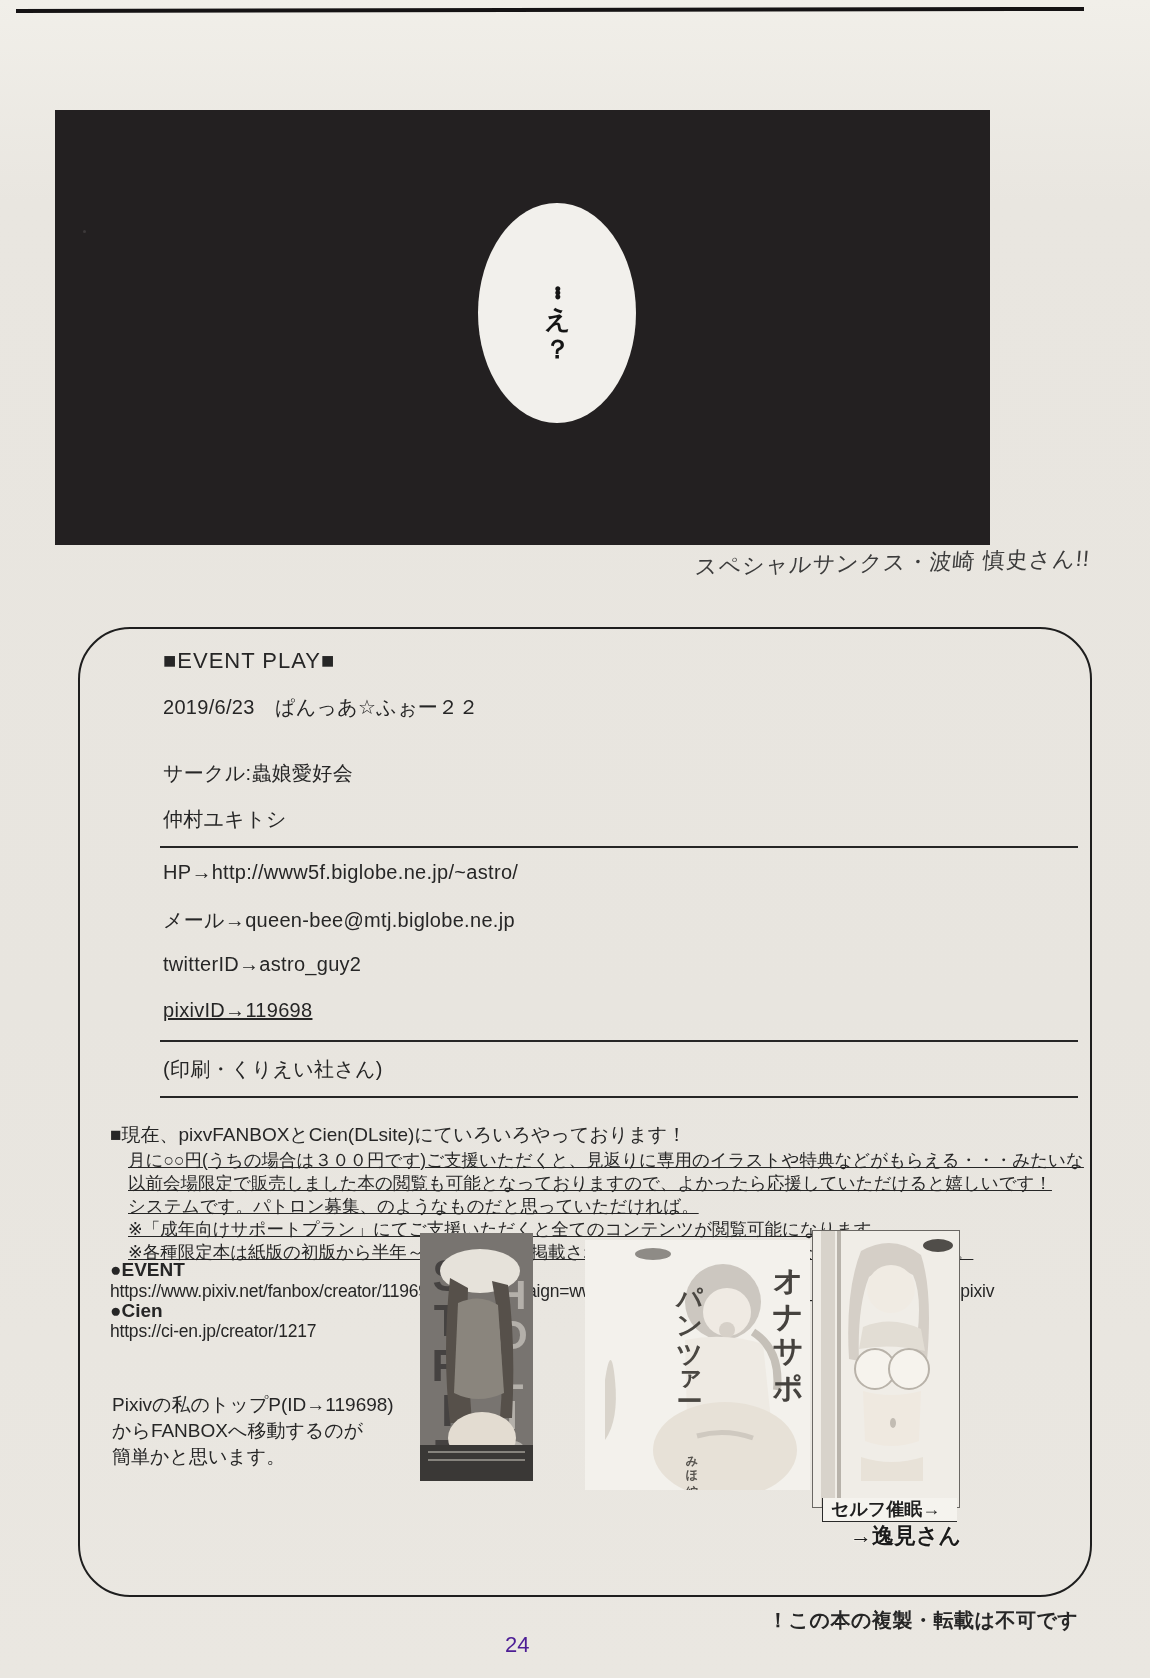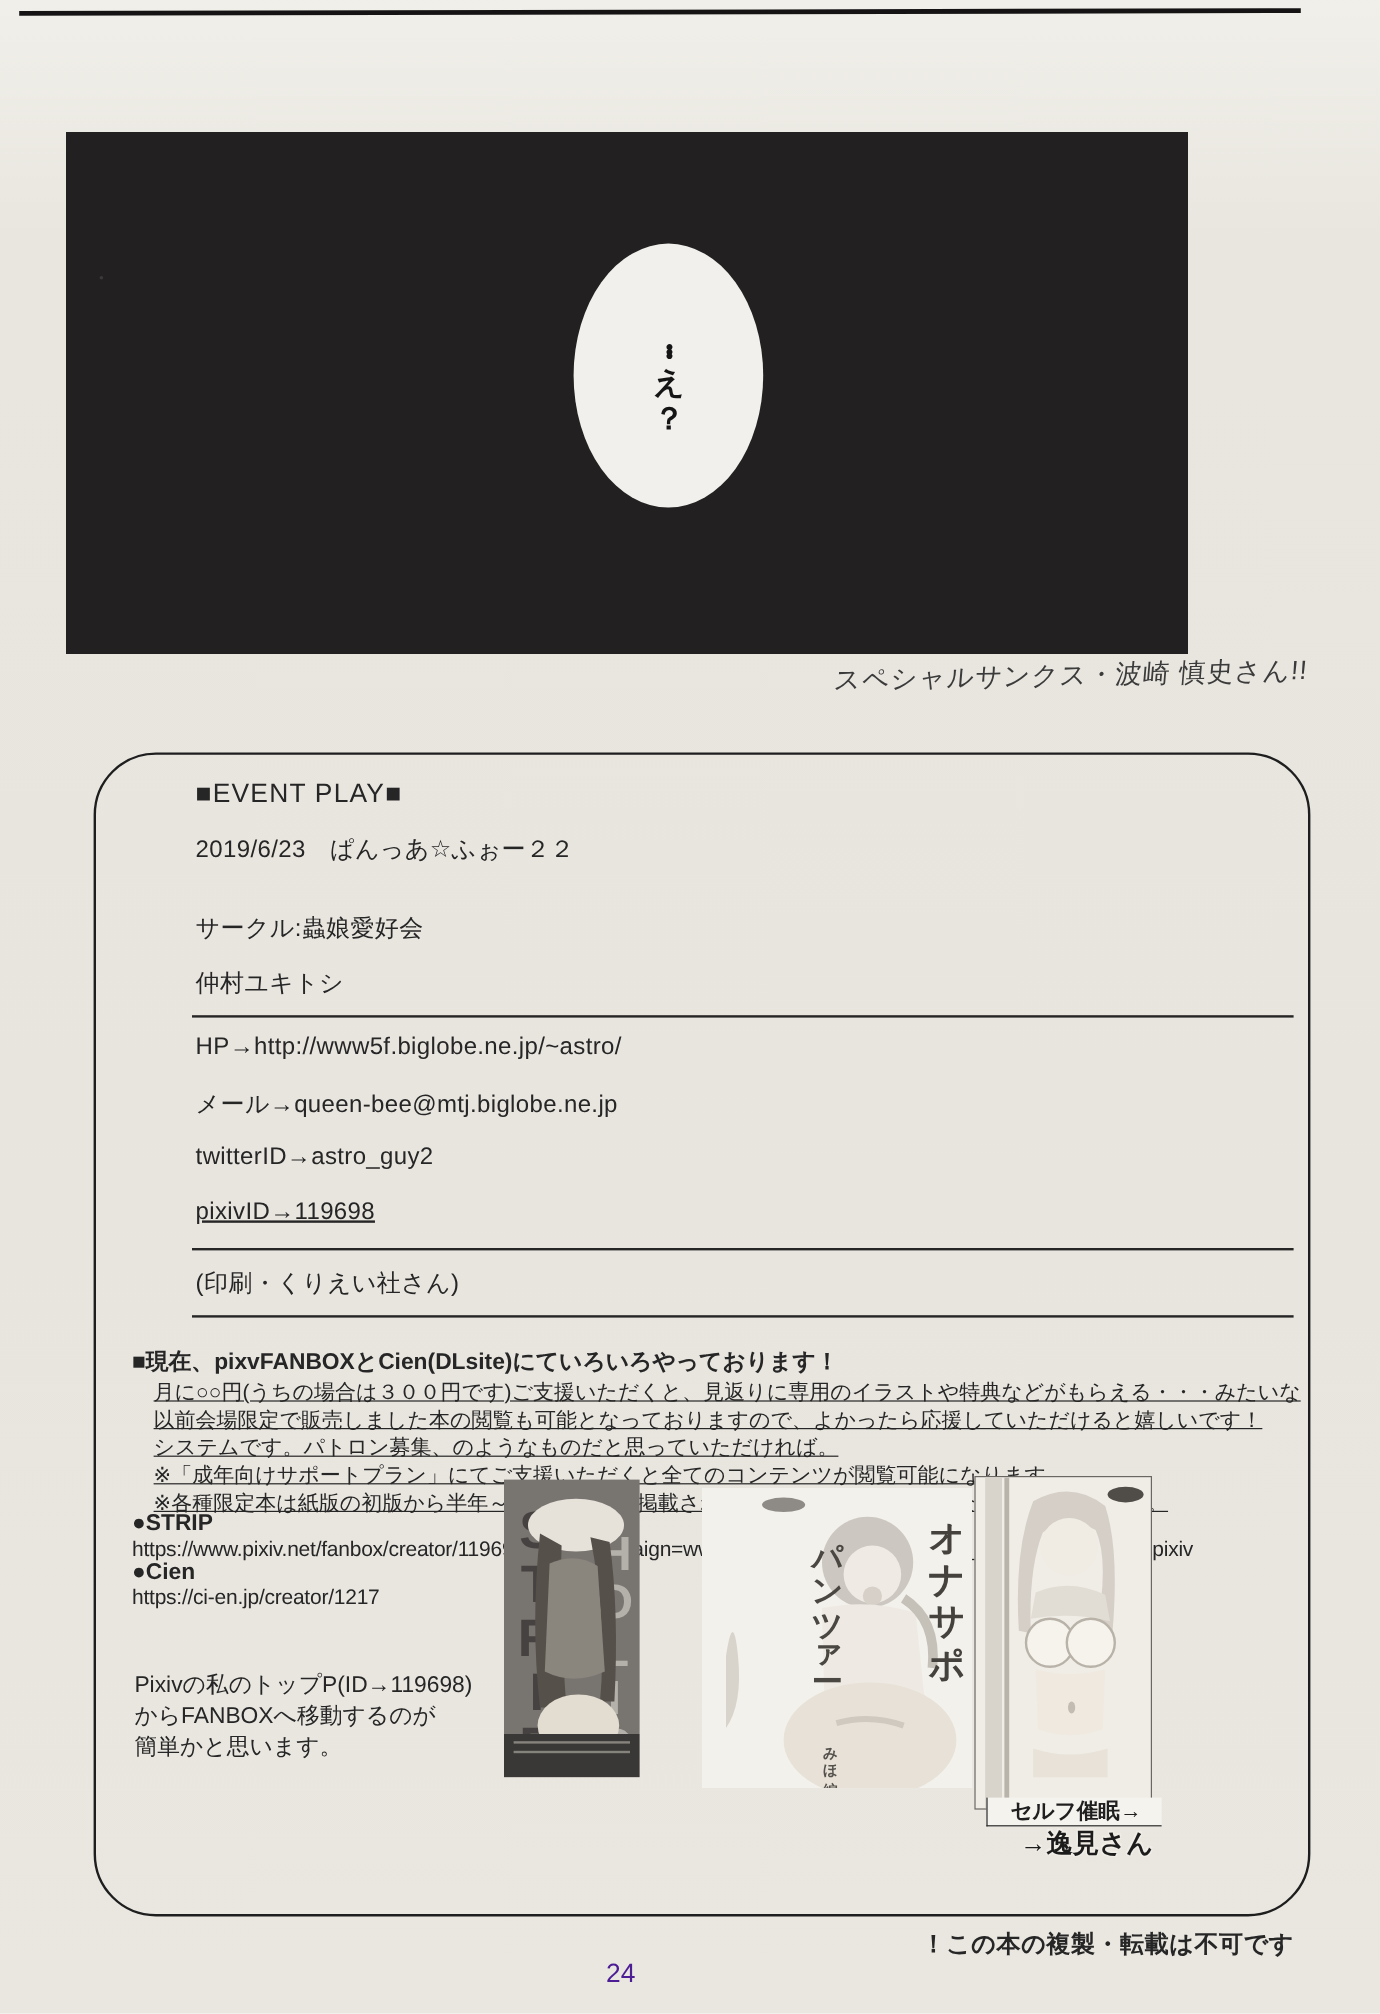--- a/index.html
+++ b/index.html
@@ -57,21 +57,21 @@
   .c2-title{left:88px;top:28px;font-size:26px;font-weight:bold;color:#4a4742;}
   .c2-sub{left:98px;top:208px;font-size:12px;font-weight:bold;color:#55524d;}
   .c2-side{right:2px;top:8px;font-size:30px;font-weight:bold;color:#45423e;}
   .badge{position:absolute;border-radius:50%;}
   .c2-badge{left:50px;top:8px;width:36px;height:12px;background:#8e8b86;}
   .cover3{left:812px;top:1230px;width:146px;height:276px;background:#f0ede7;border:1.5px solid #6a6763;}
   .c3-badge{right:6px;top:8px;width:30px;height:13px;background:#504d49;}
   .caption1{
     left:822px;top:1498px;width:126px;height:23px;
     background:#f5f3ee;border:1.5px solid #2a2a2a;border-right:none;border-top:none;
-    font-size:18px;font-weight:bold;color:#1f1f1f;line-height:22px;padding-left:19px;white-space:nowrap;
+    font-size:18px;font-weight:bold;color:#1f1f1f;line-height:22px;padding-left:8px;white-space:nowrap;
   }
   .caption2{
     left:850px;top:1521px;font-size:22px;font-weight:bold;color:#1c1c1c;white-space:nowrap;
     text-shadow:-1px -1px 0 #f0ede7,1px -1px 0 #f0ede7,-1px 1px 0 #f0ede7,1px 1px 0 #f0ede7;
   }
   .copyright{left:768px;top:1607px;font-size:20px;font-weight:600;letter-spacing:0.5px;white-space:nowrap;}
   .page-num{left:505px;top:1632px;font-size:22px;color:#4c1d95;}
   svg{display:block;}
 </style>
 </head>
@@ -99,31 +99,31 @@
 
 <div class="abs t20" style="left:163px;top:861px;">HP→http://www5f.biglobe.ne.jp/~astro/</div>
 <div class="abs t20" style="left:163px;top:907px;">メール→queen-bee@mtj.biglobe.ne.jp</div>
 <div class="abs t20" style="left:163px;top:953px;">twitterID→astro_guy2</div>
 <div class="abs t20" style="left:163px;top:999px;text-decoration:underline;">pixivID→119698</div>
 
 <div class="abs h-rule" style="left:160px;top:1040px;width:918px;"></div>
 <div class="abs t20" style="left:163px;top:1056px;">(印刷・くりえい社さん)</div>
 <div class="abs h-rule" style="left:160px;top:1096px;width:918px;"></div>
 
-<div class="abs t19" style="left:110px;top:1122px;font-weight:700;">■現在、pixvFANBOXとCien(DLsite)にていろいろやっております！</div>
+<div class="abs t19" style="left:110px;top:1122px;font-weight:400;">■現在、pixvFANBOXとCien(DLsite)にていろいろやっております！</div>
 
 <div class="abs para" style="left:128px;top:1149px;text-decoration:underline;">
   <div>月に○○円(うちの場合は３００円です)ご支援いただくと、見返りに専用のイラストや特典などがもらえる・・・みたいな</div>
   <div>以前会場限定で販売しました本の閲覧も可能となっておりますので、よかったら応援していただけると嬉しいです！</div>
   <div>システムです。パトロン募集、のようなものだと思っていただければ。</div>
   <div>※「成年向けサポートプラン」にてご支援いただくと全てのコンテンツが閲覧可能になります。</div>
   <div>※各種限定本は紙版の初版から半年～１年ほど後に掲載されます。以下の作品は現在全てご覧になれます。</div>
 </div>
 
-<div class="abs t19" style="left:110px;top:1259px;font-weight:600;">●STRIP</div>
+<div class="abs t19" style="left:110px;top:1259px;font-weight:600;">●EVENT</div>
 <div class="abs url" style="left:110px;top:1281px;">https://www.pixiv.net/fanbox/creator/119698?utm_campaign=www_profile&amp;utm_medium=site_flow&amp;utm_source=pixiv</div>
 <div class="abs t19" style="left:110px;top:1300px;font-weight:600;">●Cien</div>
 <div class="abs url" style="left:110px;top:1321px;">https://ci-en.jp/creator/1217</div>
 
 <div class="abs tip" style="left:112px;top:1392px;">
   <div>Pixivの私のトップP(ID→119698)</div>
   <div>からFANBOXへ移動するのが</div>
   <div>簡単かと思います。</div>
 </div>
 

